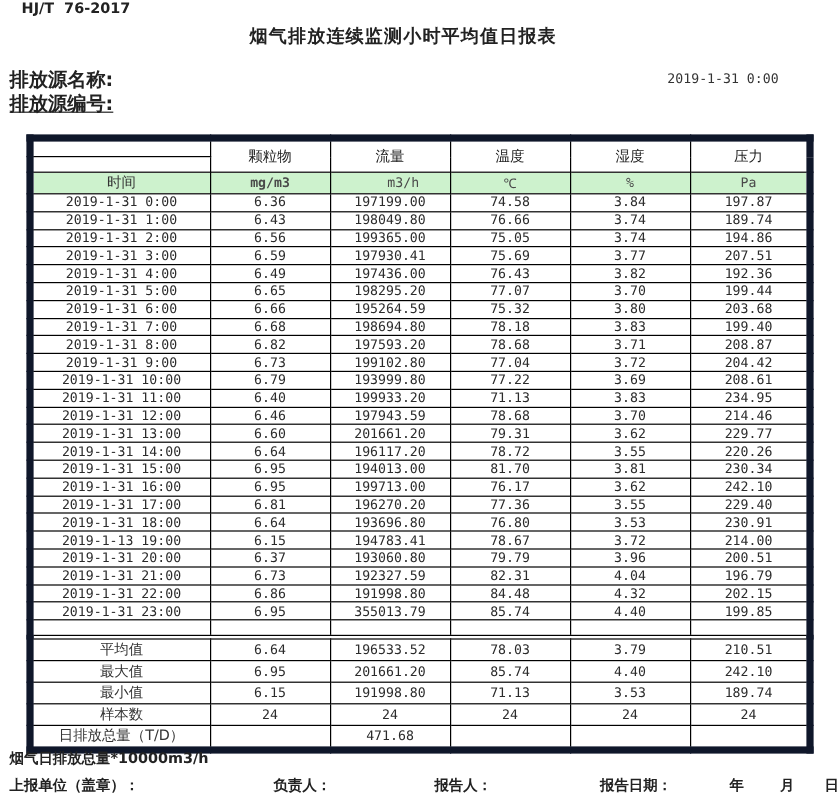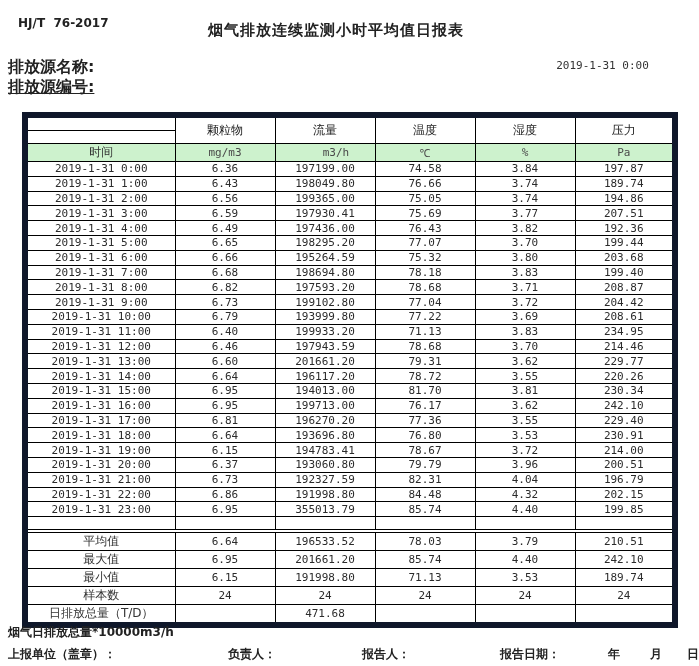--- a/index.html
+++ b/index.html
@@ -2,21 +2,21 @@
 <html><head>
 <meta charset="utf-8">
 <style>
   html,body{margin:0;padding:0;}
   body{
     width:699px;height:666px;position:relative;background:#ffffff;
     font-family:"DejaVu Sans",sans-serif;color:#222;
     -webkit-font-smoothing:none;
   }
   .abs{position:absolute;}
-  #standard{left:18px;top:16px;font-weight:bold;font-size:12px;white-space:pre;}
+  #standard{left:18px;top:0;font-weight:bold;font-size:12px;white-space:pre;}
   #title{left:0;top:21px;width:672px;text-align:center;font-weight:bold;font-size:15px;letter-spacing:1px;}
   #src-name{left:8px;top:57px;font-weight:bold;font-size:16px;}
   #src-code{left:8px;top:77px;font-weight:bold;font-size:16px;text-decoration:underline;}
   #report-dt{left:540px;top:59px;width:125px;text-align:center;font-size:11px;font-family:"DejaVu Sans Mono",monospace;color:#333;}
 
   table#report{
     position:absolute;left:22px;top:112px;width:650px;
     border-collapse:collapse;table-layout:fixed;
     border:6px solid #0f172a;
   }
@@ -79,21 +79,21 @@
       <th rowspan="2">流量</th>
       <th rowspan="2">温度</th>
       <th rowspan="2">湿度</th>
       <th rowspan="2">压力</th>
     </tr>
     <tr class="h2">
       <td></td>
     </tr>
     <tr class="unitrow">
       <td class="c-label" style="background: rgb(205, 242, 205);">时间</td>
-      <td style="background: rgb(205, 242, 205);">mg/m3</td>
+      <td style="background: rgb(205, 242, 205); font-weight: bold;">mg/m3</td>
       <td style="background: rgb(205, 242, 205); padding-left: 22px;">m3/h</td>
       <td style="background: rgb(205, 242, 205);">℃</td>
       <td style="background: rgb(205, 242, 205);">%</td>
       <td style="background: rgb(205, 242, 205);">Pa</td>
     </tr>
   </thead>
   <tbody class="data">
 
   <tr>
         <td>2019-1-31 0:00</td>
@@ -241,21 +241,21 @@
       </tr>
       <tr>
         <td>2019-1-31 18:00</td>
         <td>6.64</td>
         <td>193696.80</td>
         <td>76.80</td>
         <td>3.53</td>
         <td>230.91</td>
       </tr>
       <tr>
-        <td>2019-1-31 19:00</td>
+        <td>2019-1-13 19:00</td>
         <td>6.15</td>
         <td>194783.41</td>
         <td>78.67</td>
         <td>3.72</td>
         <td>214.00</td>
       </tr>
       <tr>
         <td>2019-1-31 20:00</td>
         <td>6.37</td>
         <td>193060.80</td>

